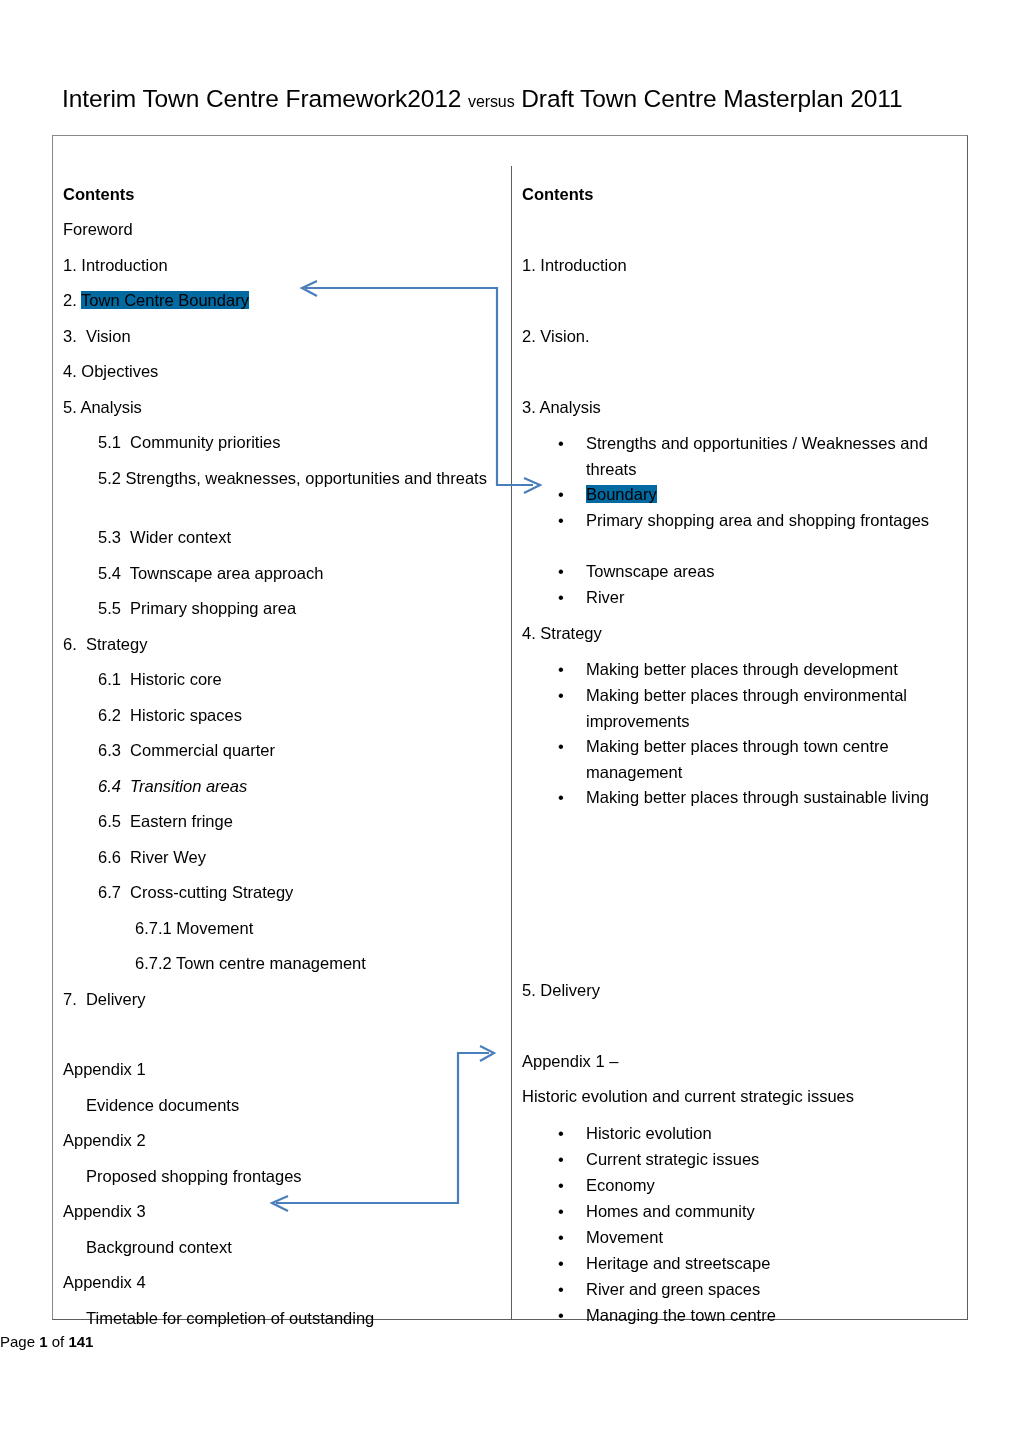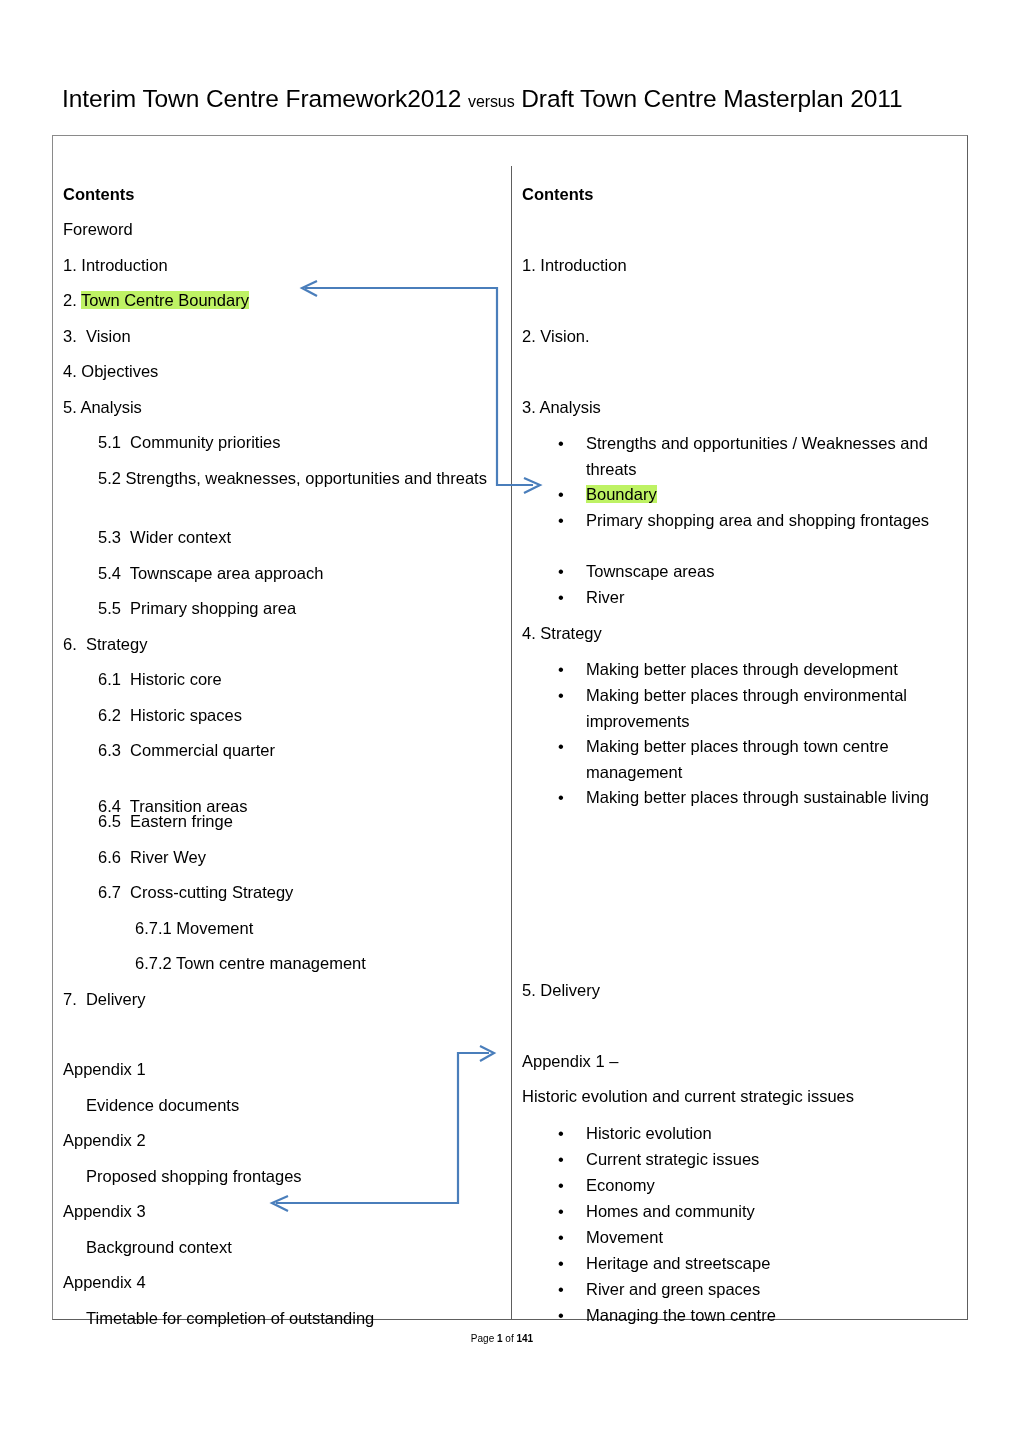--- a/index.html
+++ b/index.html
@@ -93,21 +93,21 @@
   .ln {
     position: absolute;
     font-size: 16.5px;
     line-height: 22px;
     white-space: pre;
   }
   .ln.bold { font-weight: bold; }
   .ln.wrap { white-space: normal; }
 
   .hl {
-    background: #bef264;
+    background: #0369a1;
   }
 
   
   .bullet-item {
     position: absolute;
     font-size: 16.5px;
     line-height: 25.5px;
   }
   .bullet-dot {
     position: absolute;
@@ -131,23 +131,22 @@
     height: 1442px;
     pointer-events: none;
   }
 
   
   .footer {
     position: absolute;
     left: 0;
     top: 1333px;
     width: 968px;
-    text-align: center;
-    font-size: 10px;
-    padding-left: 36px;
+    text-align: left;
+    font-size: 15px;
   }
   .footer b { font-weight: bold; }
 </style>
 </head>
 <body>
 
 <div class="page">
 
   <div class="doc-title"><span>Interim Town Centre Framework2012 </span><span class="versus">versus</span><span> Draft Town Centre Masterplan 2011</span></div>
 
@@ -173,21 +172,21 @@
       <div class="ln wrap" style="left:45px; top:300px; width:390px; text-indent:0;"><span style="display:inline-block; padding-left:0;text-align:right;">5.2  Strengths, weaknesses, opportunities and threats</span></div>
       <div class="ln" style="left:45px; top:359px;text-align:right;">5.3  Wider context</div>
       <div class="ln" style="left:45px; top:395px;">5.4  Townscape area approach</div>
       <div class="ln" style="left:45px; top:430px;">5.5  Primary shopping area</div>
 
       <div class="ln" style="left:10px; top:466px;">6.  Strategy</div>
 
       <div class="ln" style="left:45px; top:501px;">6.1  Historic core</div>
       <div class="ln" style="left:45px; top:537px;">6.2  Historic spaces</div>
       <div class="ln" style="left:45px; top:572px;">6.3  Commercial quarter</div>
-      <div class="ln" style="left:45px; top:628px;">6.4  Transition areas</div>
+      <div class="ln" style="left:45px; top:608px;font-style:italic;">6.4  Transition areas</div>
       <div class="ln" style="left:45px; top:643px;">6.5  Eastern fringe</div>
       <div class="ln" style="left:45px; top:679px;">6.6  River Wey</div>
       <div class="ln" style="left:45px; top:714px;">6.7  Cross-cutting Strategy</div>
 
       <div class="ln" style="left:82px; top:750px;">6.7.1 Movement</div>
       <div class="ln" style="left:82px; top:785px;">6.7.2 Town centre management</div>
 
       <div class="ln" style="left:10px; top:821px;">7.  Delivery</div>
 
       <div class="ln" style="left:10px; top:891px;">Appendix 1</div>

